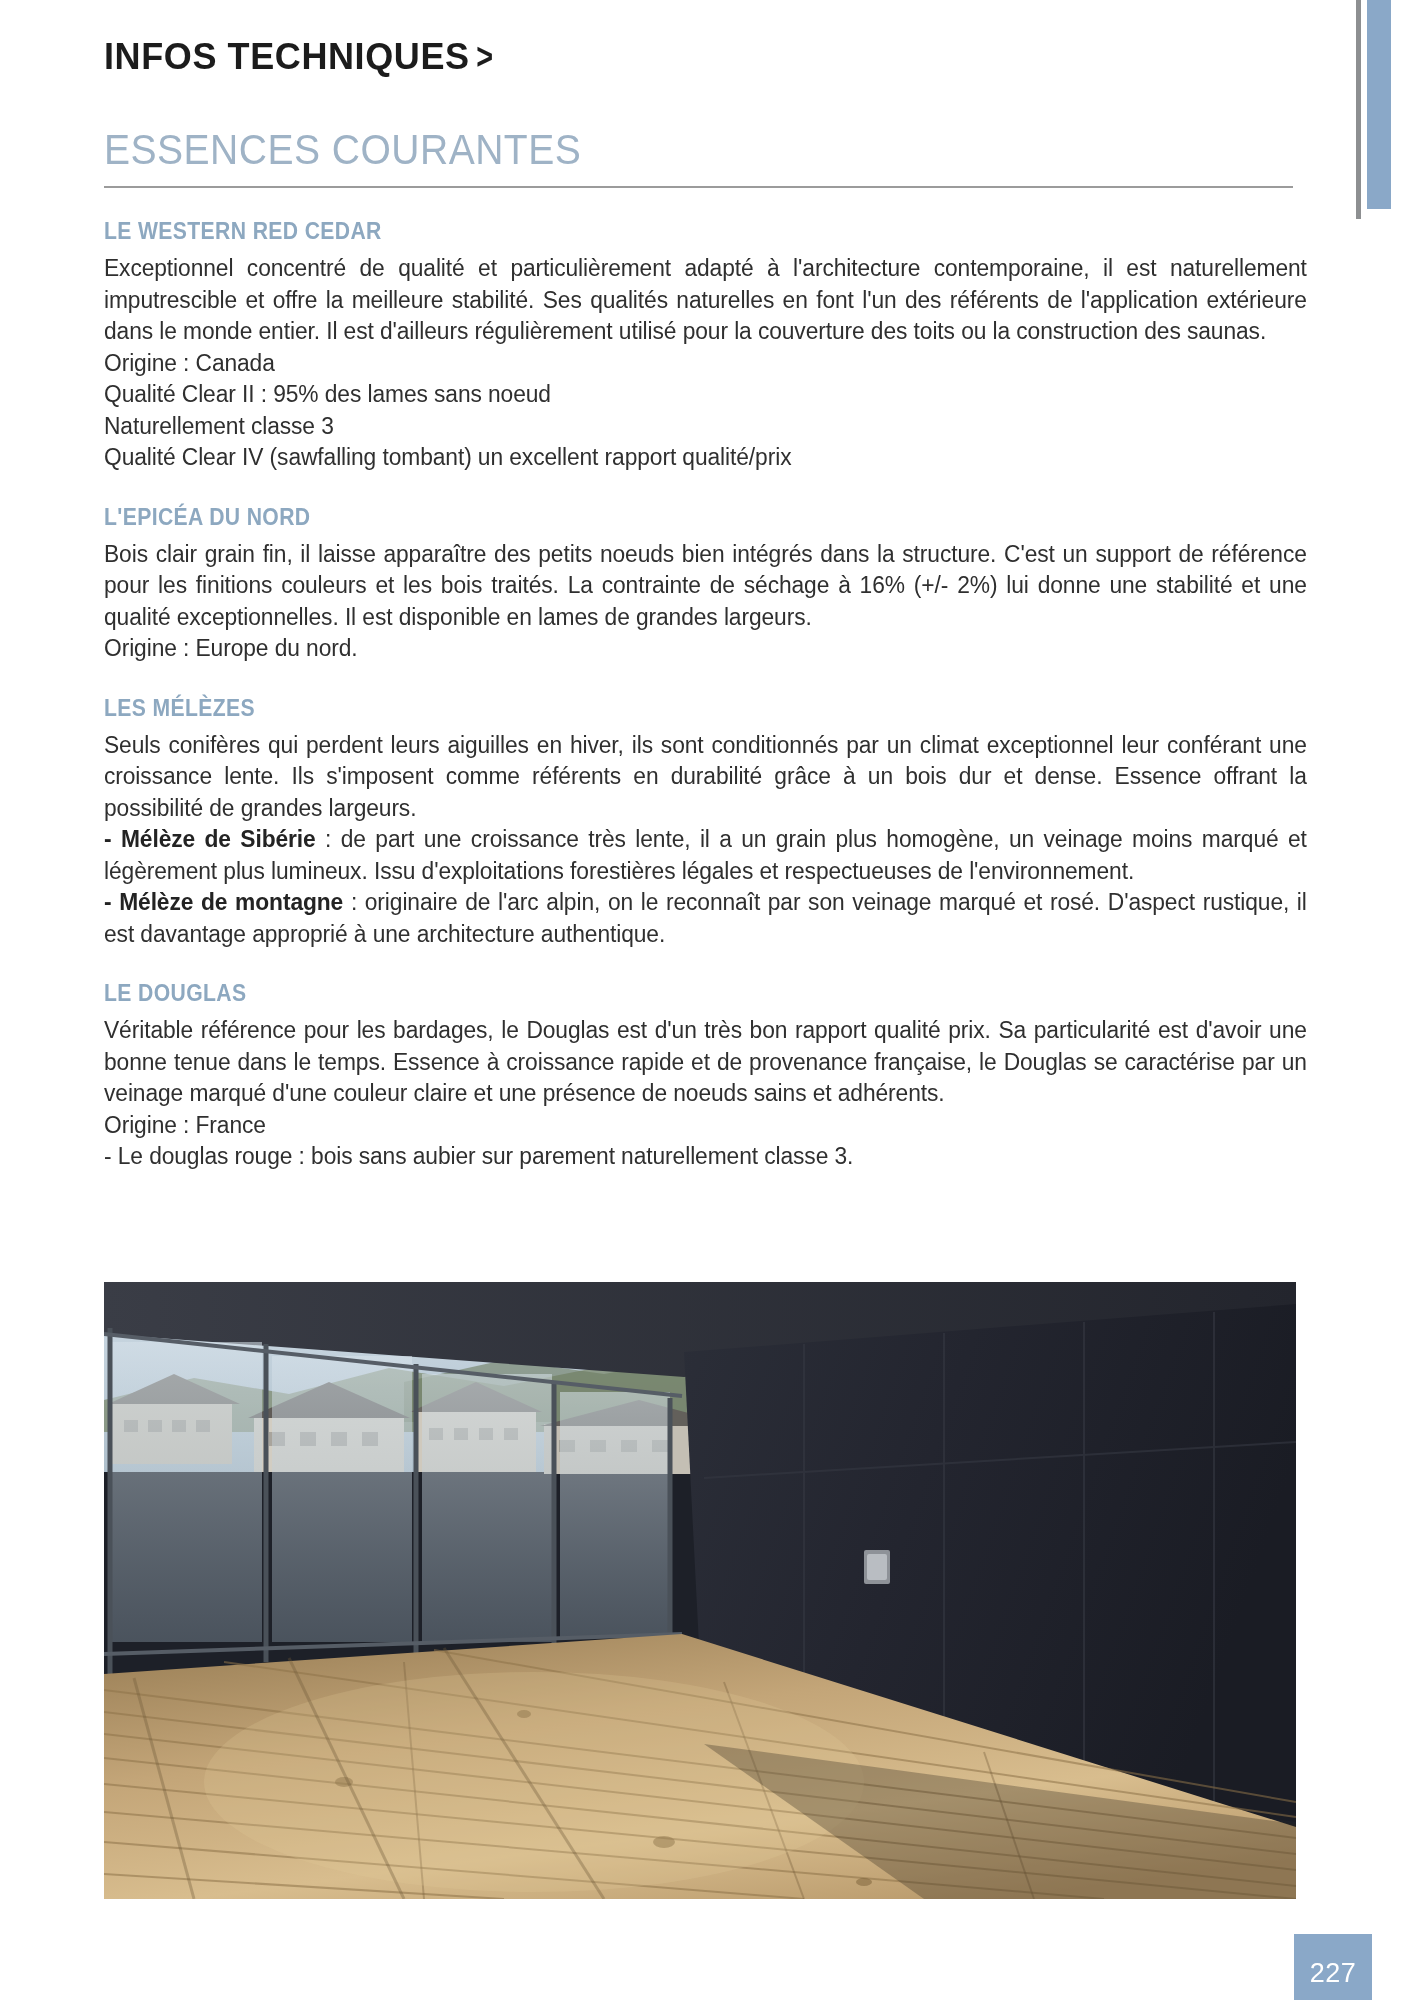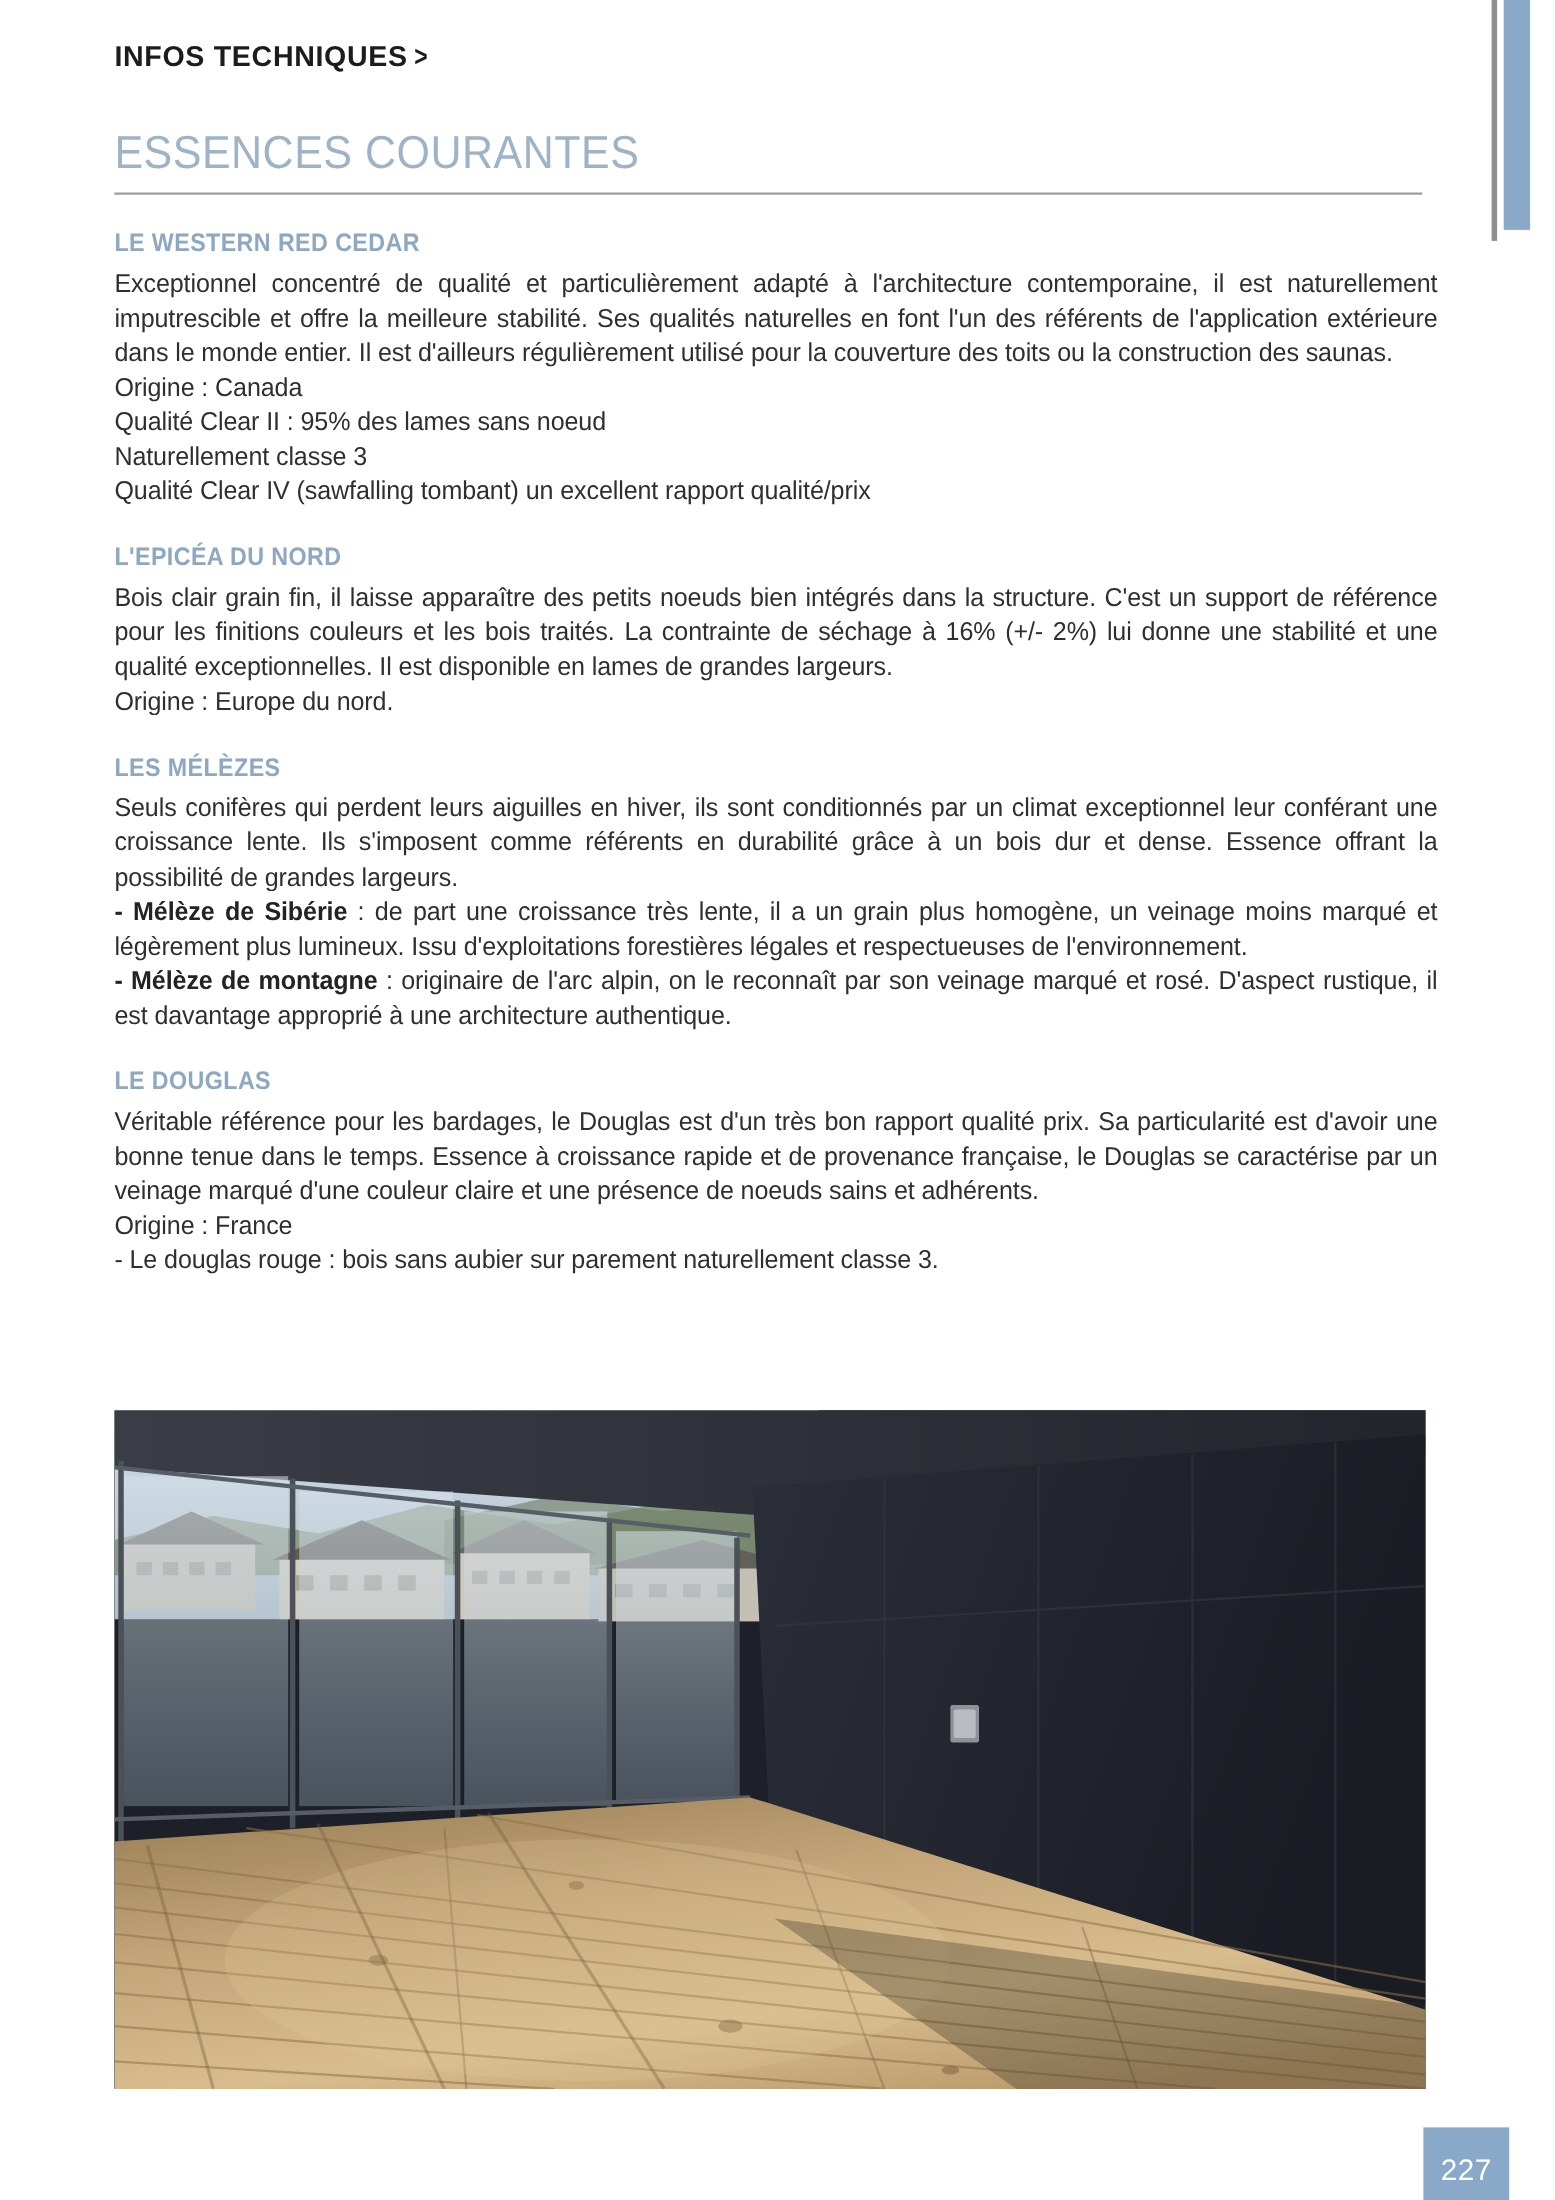--- a/index.html
+++ b/index.html
@@ -40,21 +40,21 @@
 
   
   .content {
     position: absolute;
     left: 104px;
     top: 0;
     width: 1240px;
   }
 
   .kicker {
-    font-size: 26px;
+    font-size: 36px;
     font-weight: 700;
     letter-spacing: 0.6px;
     color: #1c1c1c;
     margin: 36px 0 0 0;
     font-family: "Liberation Sans", sans-serif;
   }
   .kicker .chev {
     display: inline-block;
     transform: scaleX(0.8);
     font-weight: 700;

